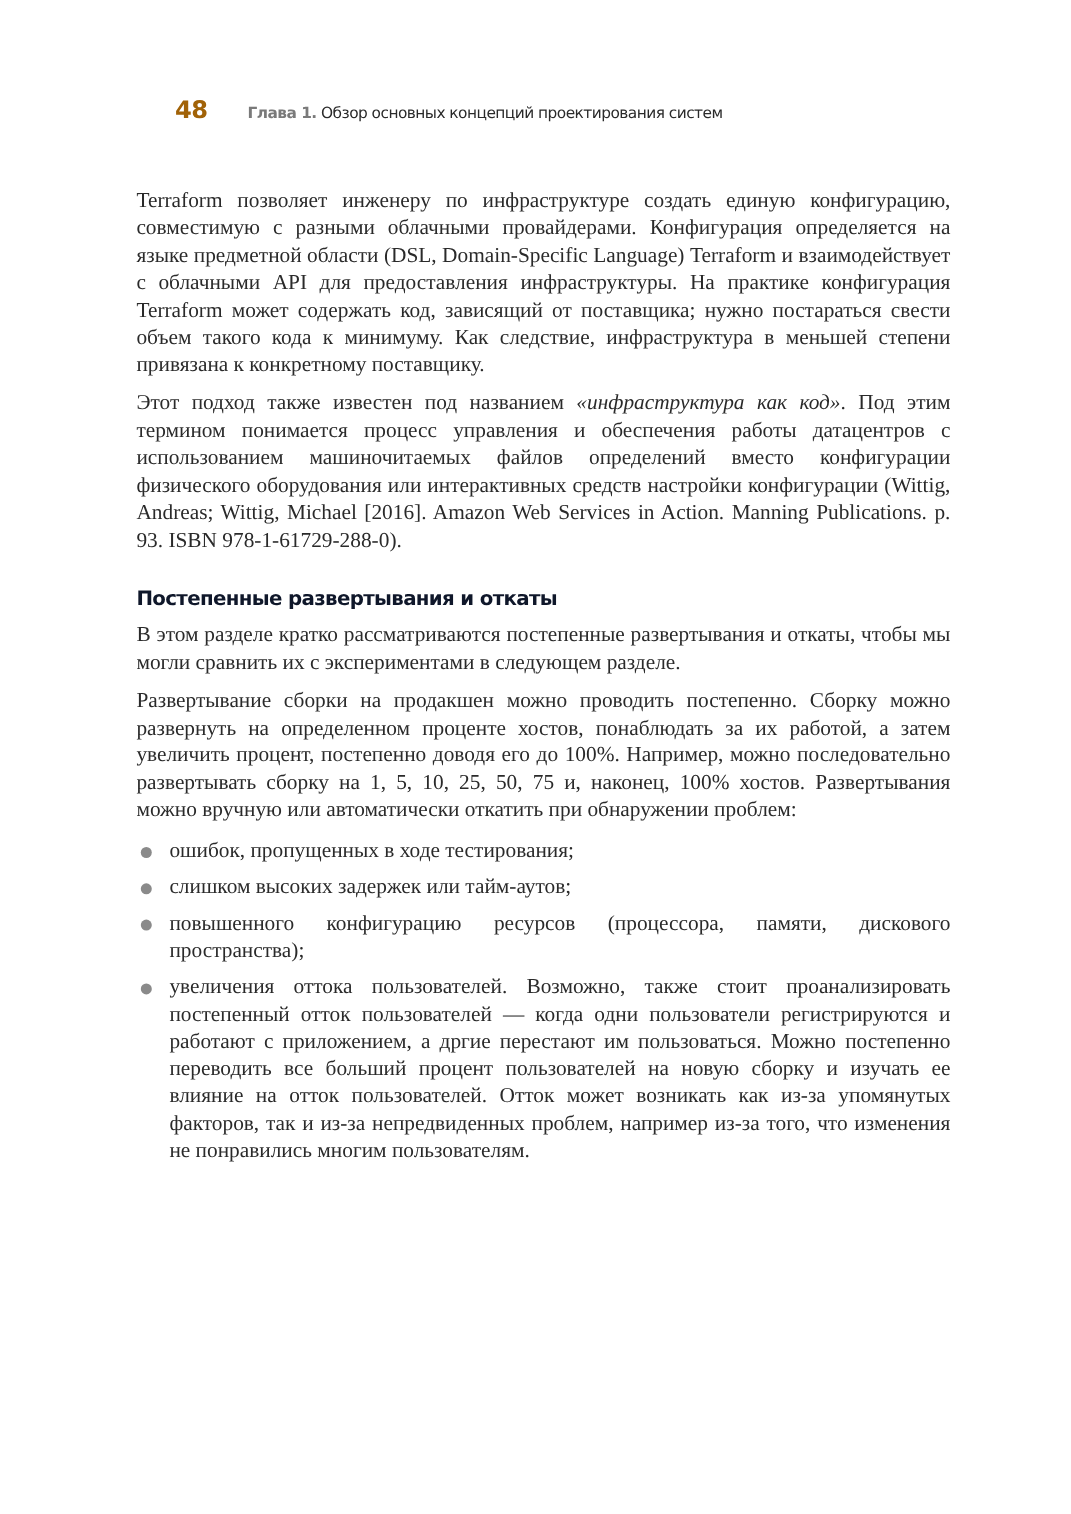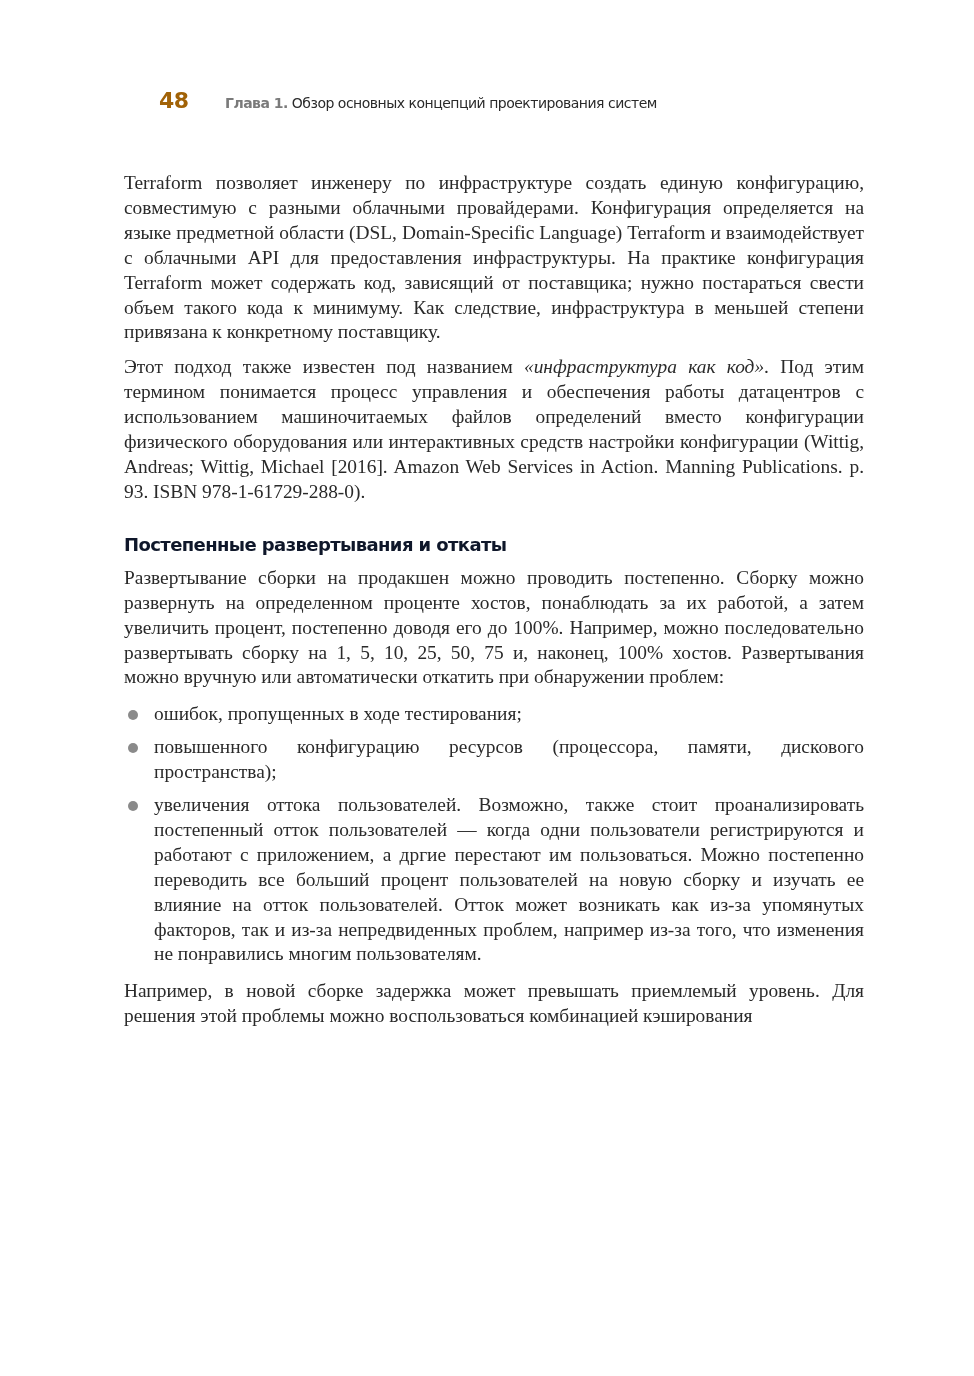--- a/index.html
+++ b/index.html
@@ -102,32 +102,36 @@
   </span>
 </div>
 
 <div class="content">
   <p class="para">Terraform позволяет инженеру по инфраструктуре создать единую конфигурацию, совместимую с разными облачными провайдерами. Конфигурация определяется на языке предметной области (DSL, Domain-Specific Language) Terraform и взаимодействует с облачными API для предоставления инфраструктуры. На практике конфигурация Terraform может содержать код, зависящий от поставщика; нужно постараться свести объем такого кода к минимуму. Как следствие, инфраструктура в меньшей степени привязана к конкретному поставщику.</p>
 
   <p class="para"><span>Этот подход также известен под названием </span><em>«инфраструктура как код»</em><span>. Под этим термином понимается процесс управления и обеспечения работы датацентров с использованием машиночитаемых файлов определений вместо конфигурации физического оборудования или интерактивных средств настройки конфигурации (Wittig, Andreas; Wittig, Michael [2016]. Amazon Web Services in Action. Manning Publications. p. 93. ISBN 978-1-61729-288-0).</span></p>
 
   <h2 class="section-heading">Постепенные развертывания и откаты</h2>
 
+  <p class="para">В этом разделе кратко рассматриваются постепенные развертывания и откаты, чтобы мы могли сравнить их с экспериментами в следующем разделе.</p>
 
   <p class="para">Развертывание сборки на продакшен можно проводить постепенно. Сборку можно развернуть на определенном проценте хостов, понаблюдать за их работой, а затем увеличить процент, постепенно доводя его до 100%. Например, можно последовательно развертывать сборку на 1, 5, 10, 25, 50, 75 и, наконец, 100% хостов. Развертывания можно вручную или автоматически откатить при обнаружении проблем:</p>
 
   <ul class="bullet-list">
     <li class="bullet-item">
       <span class="bullet-dot"></span>
       <span>ошибок, пропущенных в ходе тестирования;</span>
+    </li>
+    <li class="bullet-item">
+      <span class="bullet-dot"></span>
+      <span>слишком высоких задержек или тайм-аутов;</span>
     </li>
     <li class="bullet-item">
       <span class="bullet-dot"></span>
       <span>повышенного конфигурацию ресурсов (процессора, памяти, дискового пространства);</span>
     </li>
     <li class="bullet-item">
       <span class="bullet-dot"></span>
       <span>увеличения оттока пользователей. Возможно, также стоит проанализировать постепенный отток пользователей — когда одни пользователи регистрируются и работают с приложением, а дргие перестают им пользоваться. Можно постепенно переводить все больший процент пользователей на новую сборку и изучать ее влияние на отток пользователей. Отток может возникать как из-за упомянутых факторов, так и из-за непредвиденных проблем, например из-за того, что изменения не понравились многим пользователям.</span>
     </li>
   </ul>
 
-  <p class="para">Например, в новой сборке задержка может превышать приемлемый уровень. Для решения этой проблемы можно воспользоваться комбинацией кэширования</p>
 </div>
 
 </body></html>

